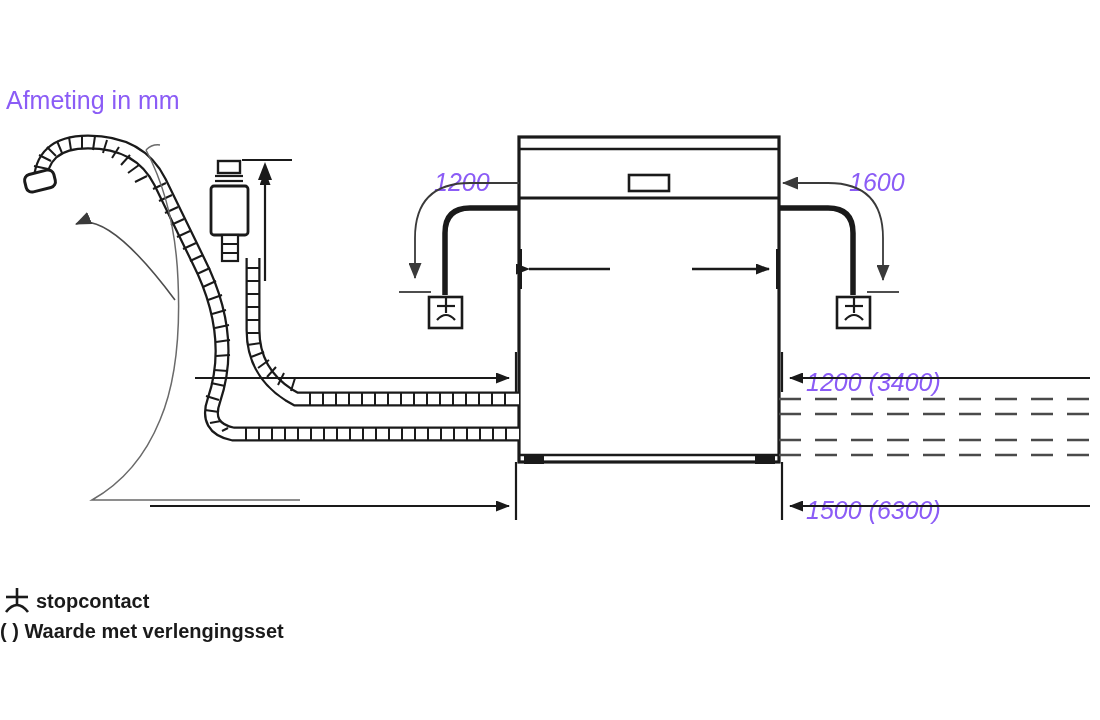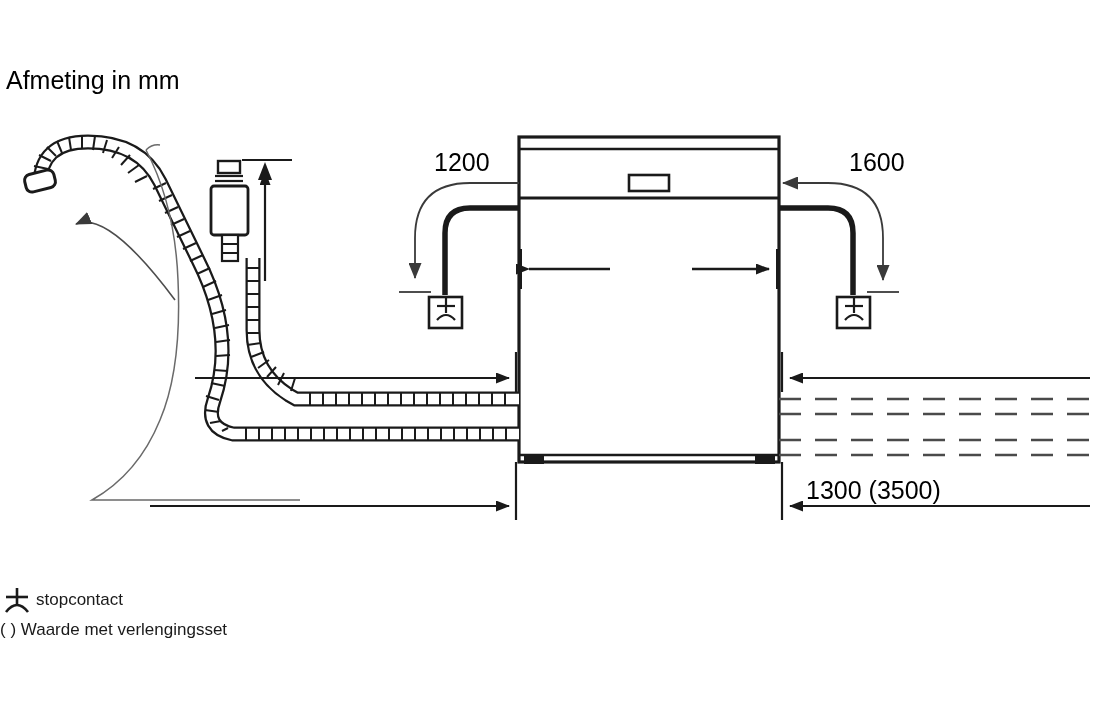--- a/index.html
+++ b/index.html
@@ -10,45 +10,48 @@
   #root {
     position: relative;
     width: 1100px;
     height: 720px;
     background: #ffffff;
     font-family: "Liberation Sans", sans-serif;
     overflow: hidden;
   }
   .txt {
     position: absolute;
-    color: #000000;
+    color: #8b5cf6;
     white-space: nowrap;
     line-height: 1;
+    margin-top: 20px;
   }
   #title {
     left: 6px;
     top: 68px;
     font-size: 25px;
   }
   .dimlabel {
     font-size: 25px;
+    font-style: italic;
   }
   #lbl-1200-top   { left: 434px; top: 150px; }
   #lbl-1600-top   { left: 849px; top: 150px; }
   #lbl-600        { left: 623px; top: 256px; }
   #lbl-left-mid   { left: 330px; top: 350px; }
   #lbl-right-mid  { left: 806px; top: 350px; }
   #lbl-left-bot   { left: 330px; top: 478px; }
   #lbl-right-bot  { left: 806px; top: 478px; }
 
   .legend-row {
     position: absolute;
-    font-size: 17px;
+    font-size: 20px;
     color: #1a1a1a;
     white-space: nowrap;
+    font-weight: bold;
   }
   #legend-socket-text { left: 36px; top: 590px; }
   #legend-paren-text  { left: 0;  top: 620px; }
 
   svg.layer {
     position: absolute;
     left: 0;
     top: 0;
     width: 1100px;
     height: 720px;
@@ -57,21 +60,22 @@
 </head>
 <body>
 
 <div id="root">
 
   <div class="txt" id="title">Afmeting in mm</div>
 
   <div class="txt dimlabel" id="lbl-1200-top">1200</div>
   <div class="txt dimlabel" id="lbl-1600-top">1600</div>
   <div class="txt dimlabel" id="lbl-600">600</div>
-  <div class="txt dimlabel" id="lbl-right-bot">1300 (3500)</div>
+  <div class="txt dimlabel" id="lbl-right-mid">1200 (3400)</div>
+  <div class="txt dimlabel" id="lbl-right-bot">1500 (6300)</div>
 
   <div class="legend-row" id="legend-socket-text">stopcontact</div>
   <div class="legend-row" id="legend-paren-text">( ) Waarde met verlengingsset</div>
 
   <svg class="layer" viewBox="0 0 1100 720">
     <defs>
       <marker id="arrR" markerWidth="14" markerHeight="11" refX="13" refY="5.5" orient="auto" markerUnits="userSpaceOnUse">
         <path d="M0,0 L14,5.5 L0,11 z" fill="#1a1a1a"></path>
       </marker>
       <marker id="arrL" markerWidth="14" markerHeight="11" refX="13" refY="5.5" orient="auto" markerUnits="userSpaceOnUse">

